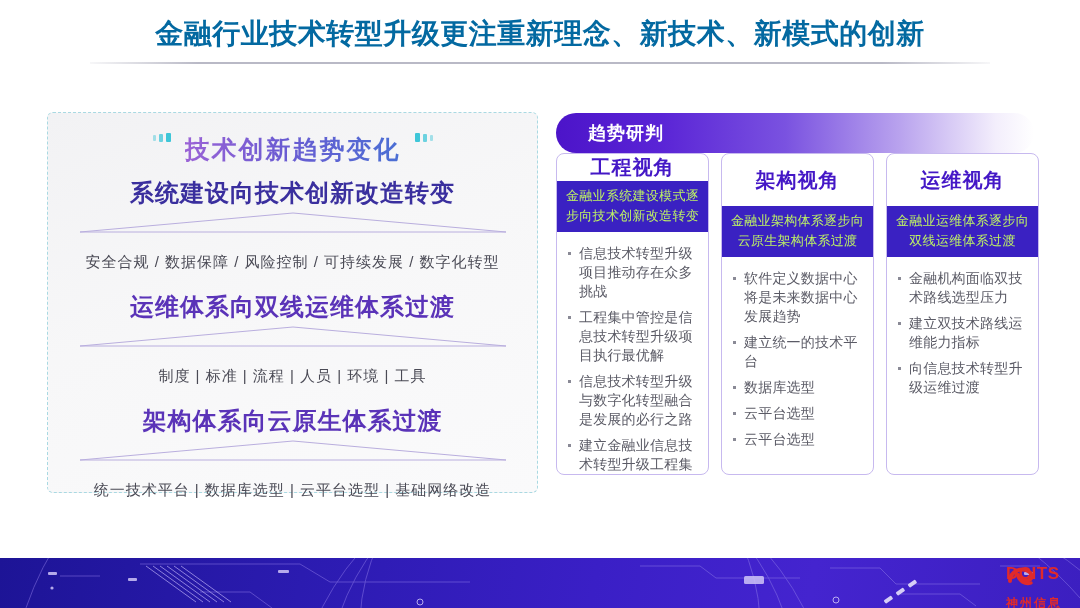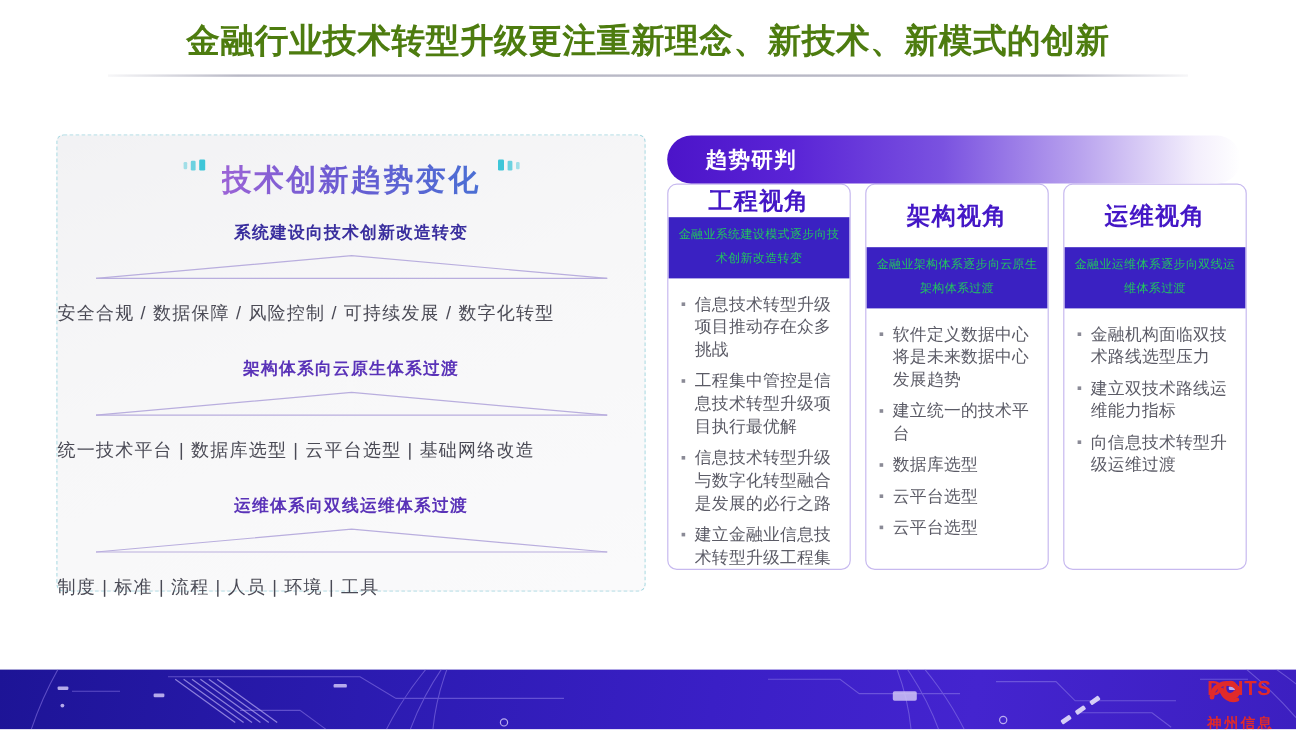--- a/index.html
+++ b/index.html
@@ -29,21 +29,21 @@
   .title-block {
     position: absolute;
     left: 0;
     top: 14px;
     width: 1080px;
     text-align: center;
   }
   .slide-title {
     font-size: 28px;
     font-weight: bold;
-    color: #4d7c0f;
+    color: #0369a1;
     letter-spacing: 0.5px;
     line-height: 40px;
     font-family: "Liberation Sans", "DejaVu Sans", sans-serif;
   }
   .title-rule {
     position: absolute;
     left: 90px;
     top: 62px;
     width: 900px;
     height: 2px;
@@ -97,39 +97,40 @@
   .dots.right i.d1 { opacity: 1; width: 5px; height: 9px; }
   .dots.right i.d2 { opacity: 0.75; width: 4px; height: 8px; }
   .dots.right i.d3 { opacity: 0.45; width: 3px; height: 6px; }
 
   .trend-group { margin-top: 14px; }
   .trend-group.g2 { margin-top: 20px; }
   .trend-group.g3 { margin-top: 20px; }
 
   .trend-title {
     text-align: center;
-    font-size: 14px;
+    font-size: 24px;
     font-weight: bold;
     color: #3a2f9e;
     letter-spacing: 1px;
     line-height: 26px;
   }
   .trend-title.accent {
     color: #5a33b8;
   }
 
   .chevron-wrap {
     position: relative;
     width: 430px;
     height: 24px;
     margin: 4px auto 2px auto;
   }
   .chevron-wrap svg { display: block; }
 
   .trend-items {
+    text-align: center;
     font-size: 15px;
     color: #4a4a55;
     letter-spacing: 1px;
     line-height: 24px;
     margin-top: 16px;
   }
 
   
   .right-panel {
     position: absolute;
@@ -178,22 +179,22 @@
     align-items: center;
     justify-content: center;
     font-size: 20px;
     font-weight: bold;
     color: #4417c6;
     letter-spacing: 1px;
   }
 
   .card-band {
     background: #3a21c2;
-    color: #22c55e;
-    font-size: 10px;
+    color: #bef264;
+    font-size: 13px;
     line-height: 20px;
     text-align: center;
     padding: 5px 4px 6px 4px;
     letter-spacing: 0.3px;
   }
 
   .card-bullets {
     padding: 12px 8px 10px 10px;
     flex: 1;
   }
@@ -293,40 +294,40 @@
       <div class="trend-title">系统建设向技术创新改造转变</div>
       <div class="chevron-wrap">
         <svg width="430" height="24" viewBox="0 0 430 24">
           <path d="M2 22 L215 3 L428 22" fill="none" stroke="#b9aede" stroke-width="1"></path>
           <line x1="2" y1="22" x2="428" y2="22" stroke="#b9aede" stroke-width="1"></line>
         </svg>
       </div>
       <div class="trend-items">安全合规 / 数据保障 / 风险控制 / 可持续发展 / 数字化转型</div>
     </div>
 
+    <div class="trend-group g3">
+      <div class="trend-title accent">运维体系向双线运维体系过渡</div>
+      <div class="chevron-wrap">
+        <svg width="430" height="24" viewBox="0 0 430 24">
+          <path d="M2 22 L215 3 L428 22" fill="none" stroke="#b9aede" stroke-width="1"></path>
+          <line x1="2" y1="22" x2="428" y2="22" stroke="#b9aede" stroke-width="1"></line>
+        </svg>
+      </div>
+      <div class="trend-items">制度 | 标准 | 流程 | 人员 | 环境 | 工具</div>
+    </div>
+
     <div class="trend-group g2">
       <div class="trend-title accent">架构体系向云原生体系过渡</div>
       <div class="chevron-wrap">
         <svg width="430" height="24" viewBox="0 0 430 24">
           <path d="M2 22 L215 3 L428 22" fill="none" stroke="#b9aede" stroke-width="1"></path>
           <line x1="2" y1="22" x2="428" y2="22" stroke="#b9aede" stroke-width="1"></line>
         </svg>
       </div>
       <div class="trend-items">统一技术平台 | 数据库选型 | 云平台选型 | 基础网络改造</div>
-    </div>
-
-    <div class="trend-group g3">
-      <div class="trend-title accent">运维体系向双线运维体系过渡</div>
-      <div class="chevron-wrap">
-        <svg width="430" height="24" viewBox="0 0 430 24">
-          <path d="M2 22 L215 3 L428 22" fill="none" stroke="#b9aede" stroke-width="1"></path>
-          <line x1="2" y1="22" x2="428" y2="22" stroke="#b9aede" stroke-width="1"></line>
-        </svg>
-      </div>
-      <div class="trend-items">制度 | 标准 | 流程 | 人员 | 环境 | 工具</div>
     </div>
 
   </div>
 
   <div class="right-panel">
 
     <div class="banner">
       <span class="banner-label">趋势研判</span>
     </div>
 

